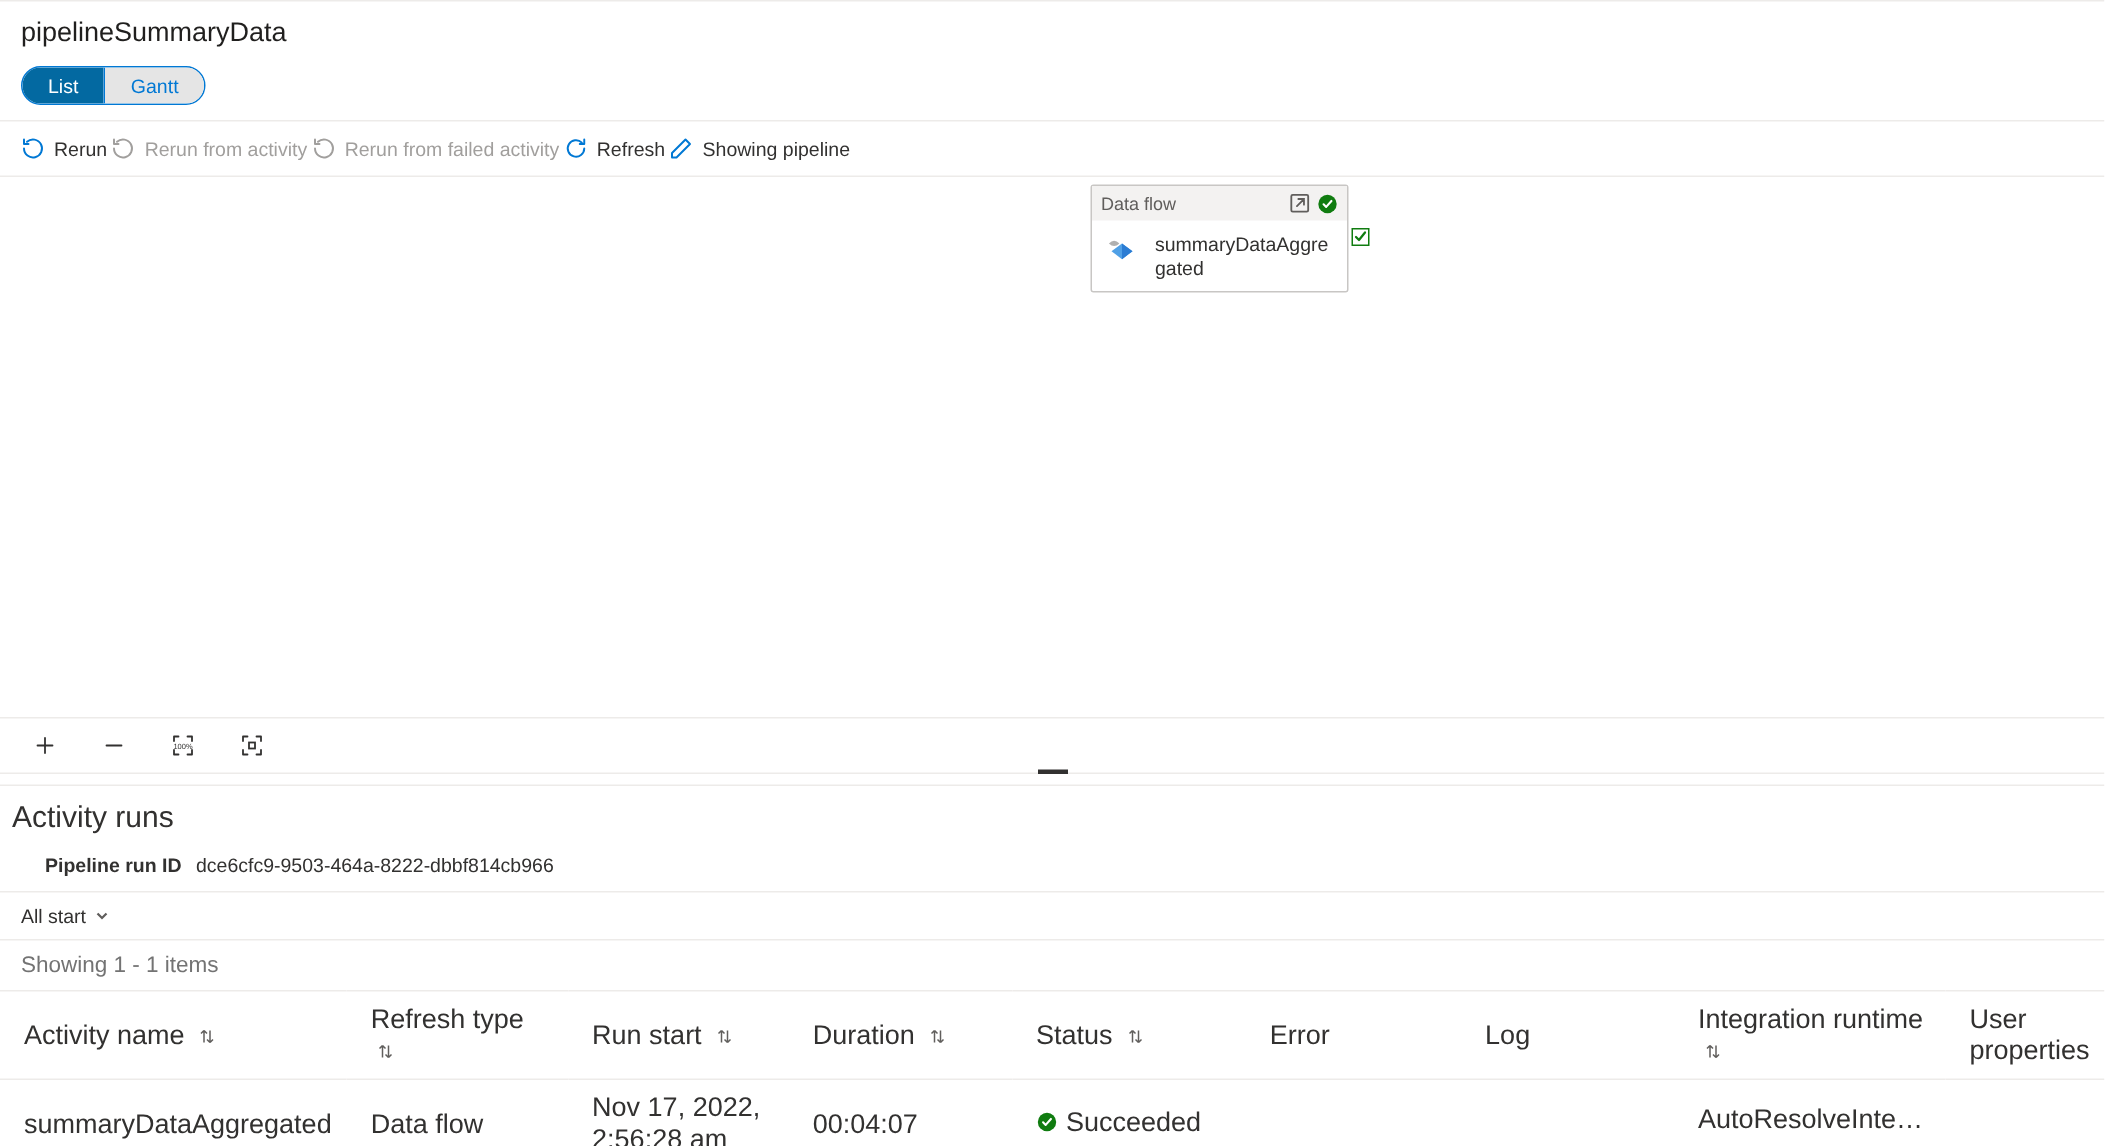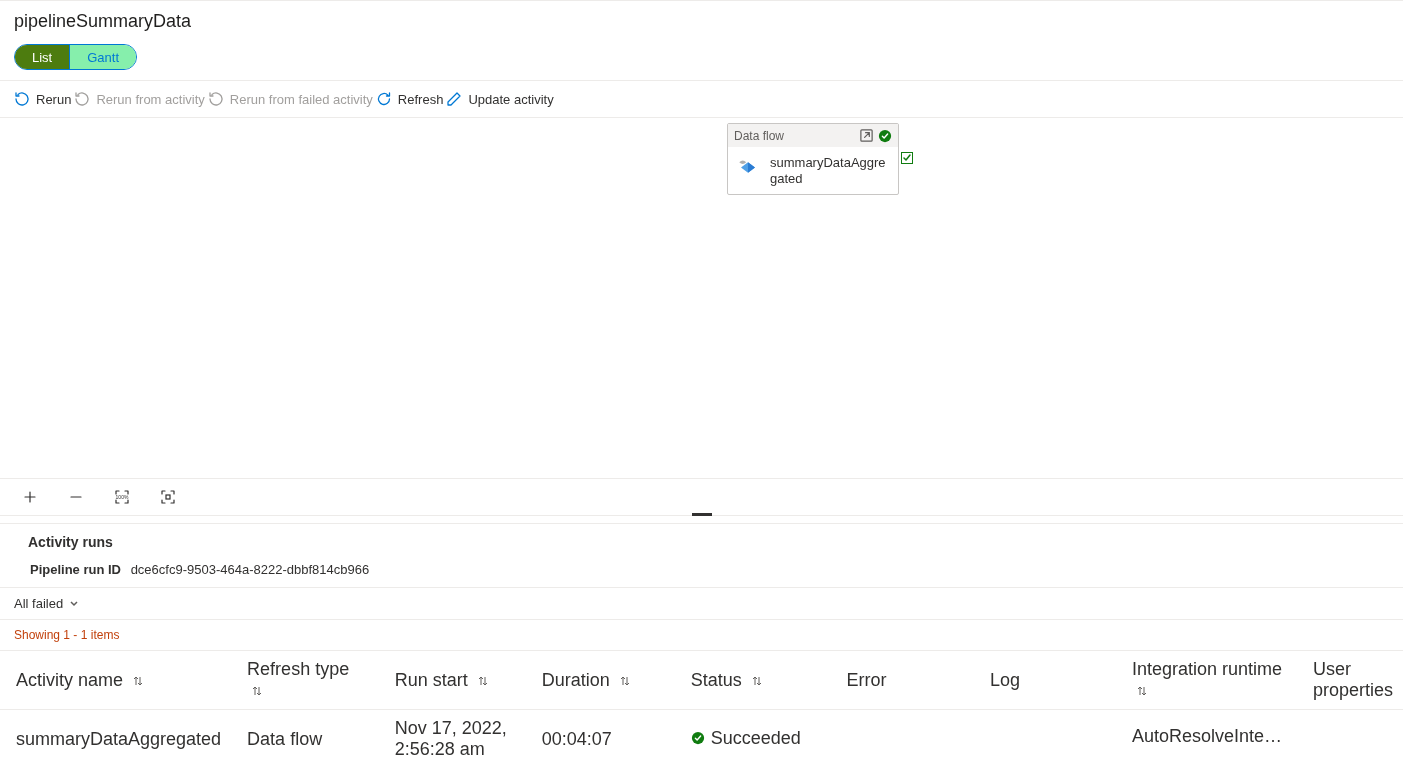--- a/index.html
+++ b/index.html
@@ -29,29 +29,29 @@
     }
     .segmented {
       display: inline-flex;
       border: 1px solid #0078d4;
       border-radius: 14px;
       overflow: hidden;
       height: 26px;
     }
     .segmented button {
       border: none;
-      background: #86efac;
+      background: #e5e5e5;
       padding: 0 17px;
       font-size: 13px;
       cursor: pointer;
       color: #0078d4;
       height: 100%;
     }
     .segmented button.active {
-      background: #4d7c0f;
+      background: #0369a1;
       color: #fff;
     }
     .segmented button:not(.active) { border-left: 1px solid #0078d4; }
 
     
     .toolbar {
       border-top: 1px solid #edebe9;
       border-bottom: 1px solid #edebe9;
       padding: 8px 14px;
       display: flex;
@@ -166,24 +166,23 @@
       background: #323130;
       transform: translateX(-50%);
     }
 
     
     .section {
       padding: 10px 8px 4px 8px;
       border-top: 1px solid #edebe9;
     }
     .section h2 {
-      font-size: 14px;
-      font-weight: 700;
+      font-size: 20px;
+      font-weight: 400;
       padding-left: 0;
-      margin-left: 20px;
     }
     .run-id-row {
       padding: 8px 8px 10px 8px;
       font-size: 13px;
     }
     .run-id-row .lbl { font-weight: 600; margin-right: 6px; padding-left: 22px; }
 
     .status-filter {
       border-top: 1px solid #edebe9;
       border-bottom: 1px solid #edebe9;
@@ -191,22 +190,22 @@
     }
     .status-dropdown {
       display: inline-flex; align-items: center; gap: 6px;
       background: none; border: none; cursor: pointer;
       font-size: 13px; color: #323130;
     }
     .chevron { width: 10px; height: 10px; stroke: #605e5c; fill: none; stroke-width: 1.5; }
 
     .items-count {
       padding: 8px 14px;
-      font-size: 12px;
-      color: #c2410c;
+      font-size: 15px;
+      color: #737373;
     }
 
     
     table.activity-table {
       width: 100%;
       border-collapse: collapse;
       font-size: 18px;
     }
     table.activity-table thead th {
       text-align: left;
@@ -272,21 +271,21 @@
   <button class="toolbar-btn enabled">
     <svg viewBox="0 0 16 16">
         <path d="M13.5 8a5.5 5.5 0 1 1-1.6-3.9M13.5 2v3h-3" stroke-width="1.3" stroke-linecap="round" stroke-linejoin="round"></path>
       </svg>
     <span>Refresh</span>
   </button>
   <button class="toolbar-btn enabled">
     <svg viewBox="0 0 16 16">
         <path d="M11 2l3 3-9 9H2v-3l9-9z" stroke-width="1.3" stroke-linecap="round" stroke-linejoin="round"></path>
       </svg>
-    <span>Update activity</span>
+    <span>Showing pipeline</span>
   </button>
 </div>
 
 <div class="canvas">
   <div class="activity-card">
     <div class="activity-card-header">
       <span class="title">Data flow</span>
       <svg class="popout-icon" viewBox="0 0 16 16">
           <rect x="2" y="2" width="12" height="12" rx="1"></rect>
           <path d="M6 10l5-5M7 5h4v4" stroke-linecap="round"></path>
@@ -343,21 +342,21 @@
   <h2>Activity runs</h2>
 </div>
 
 <div class="run-id-row">
   <span class="lbl">Pipeline run ID</span>
   <span>dce6cfc9-9503-464a-8222-dbbf814cb966</span>
 </div>
 
 <div class="status-filter">
   <button class="status-dropdown">
-    <span>All failed</span>
+    <span>All start</span>
     <svg class="chevron" viewBox="0 0 10 10">
         <path d="M2 3l3 3 3-3"></path>
       </svg>
   </button>
 </div>
 
 <div class="items-count">Showing 1 - 1 items</div>
 
 <table class="activity-table">
   <thead>

